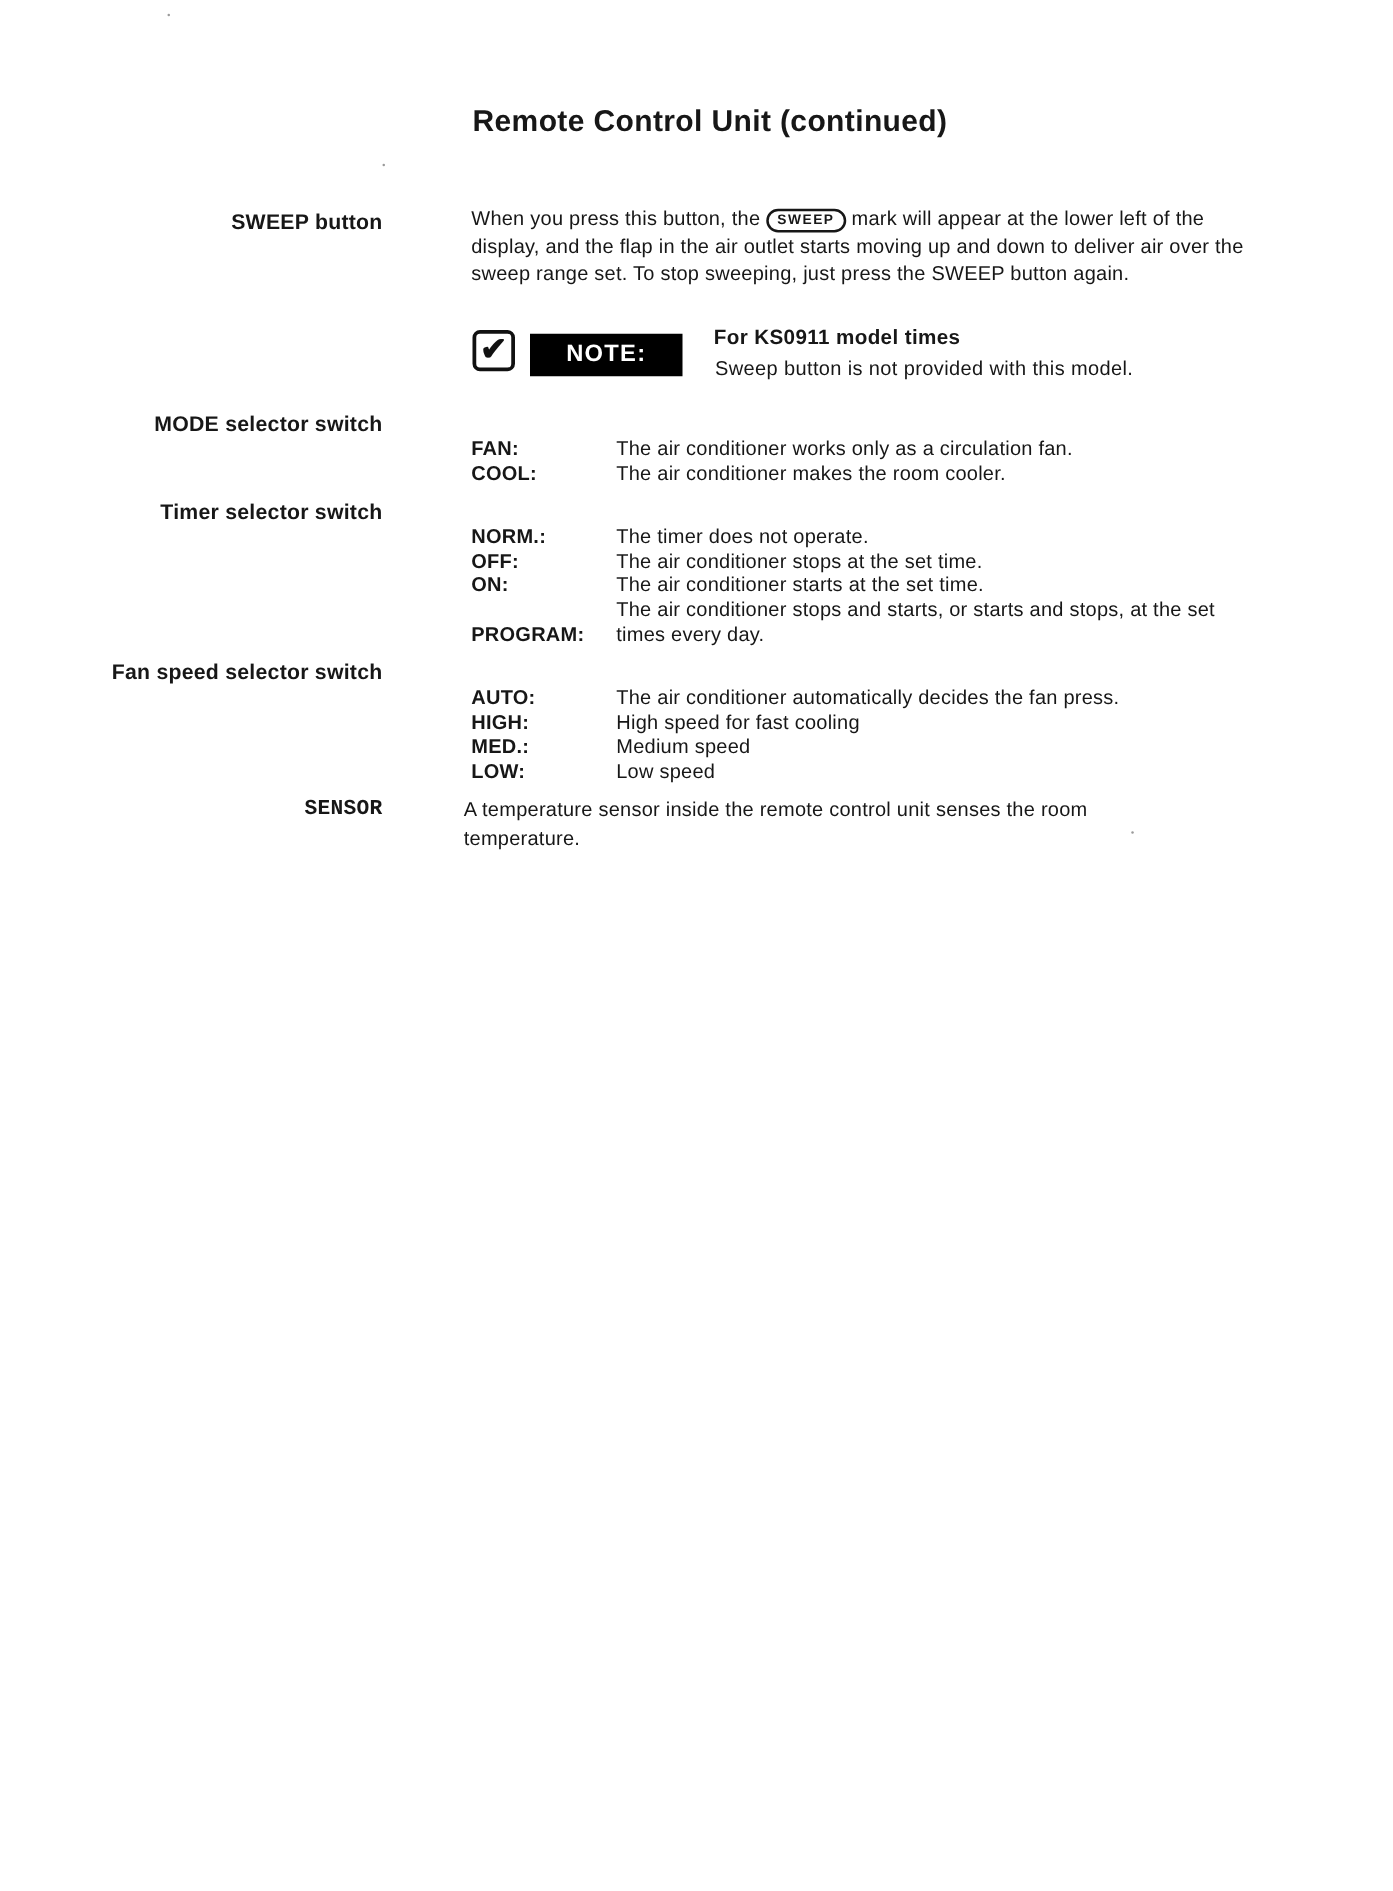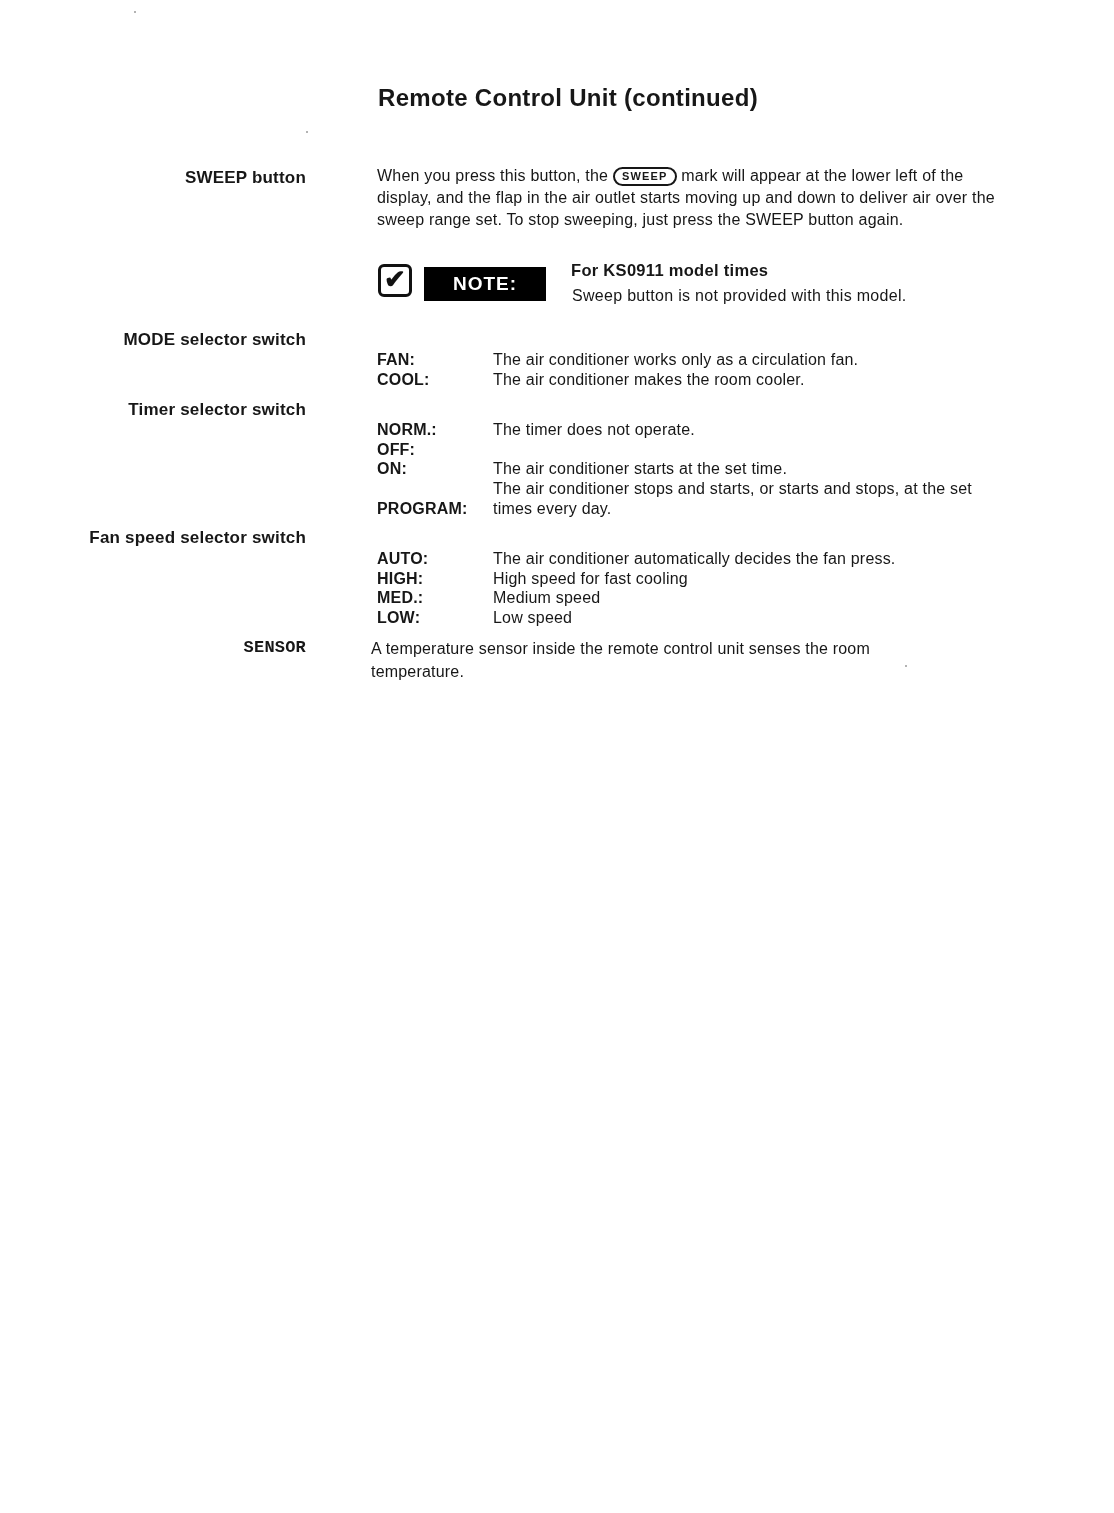--- a/index.html
+++ b/index.html
@@ -163,20 +163,21 @@
   </div>
 
   <div class="side-label" style="top:400px;">Timer selector switch</div>
   <div class="def-list timer-list">
     <div class="def-row">
       <span class="def-term">NORM.:</span>
       <span class="def-desc">The timer does not operate.</span>
     </div>
     <div class="def-row">
       <span class="def-term">OFF:</span>
+      <span class="def-desc">The air conditioner stops at the set time.</span>
     </div>
     <div class="def-row">
       <span class="def-term">ON:</span>
       <span class="def-desc">The air conditioner starts at the set time.</span>
     </div>
     <div class="def-row">
       <span class="def-term">PROGRAM:</span>
       <span class="def-desc">The air conditioner stops and starts, or starts and stops, at the set times every day.</span>
     </div>
   </div>

